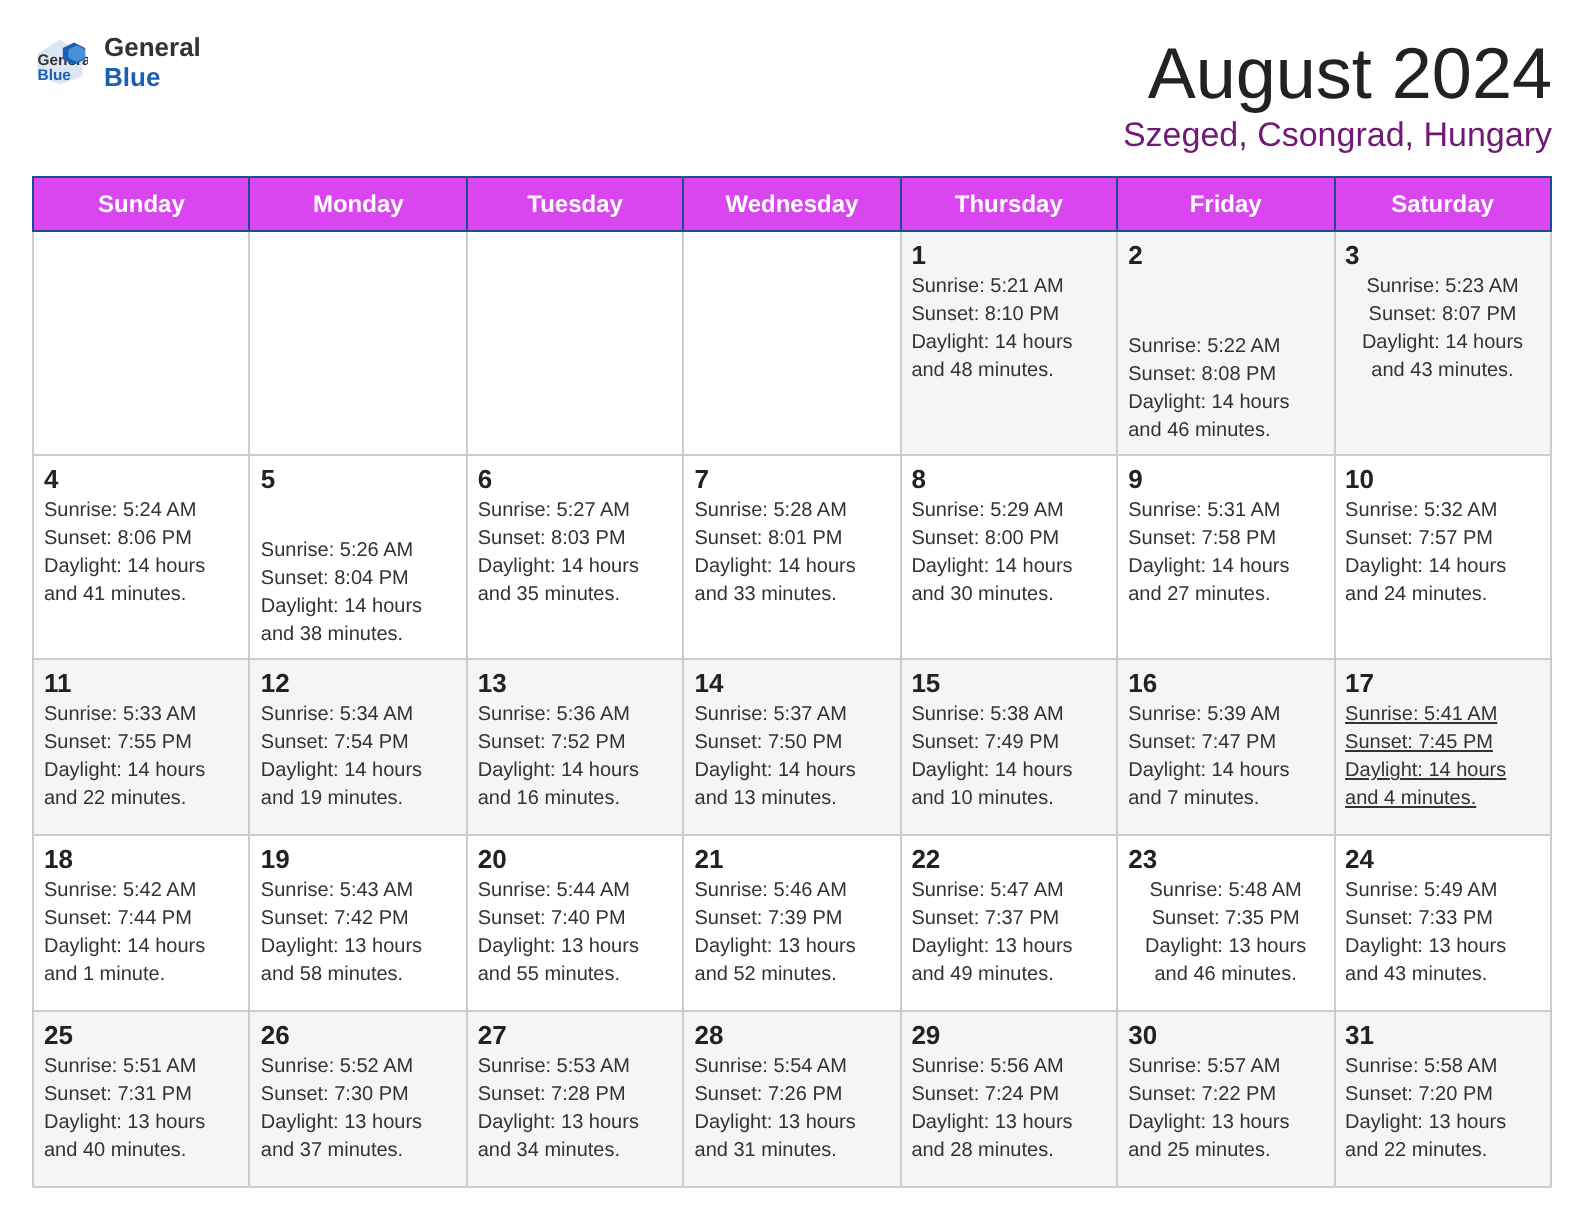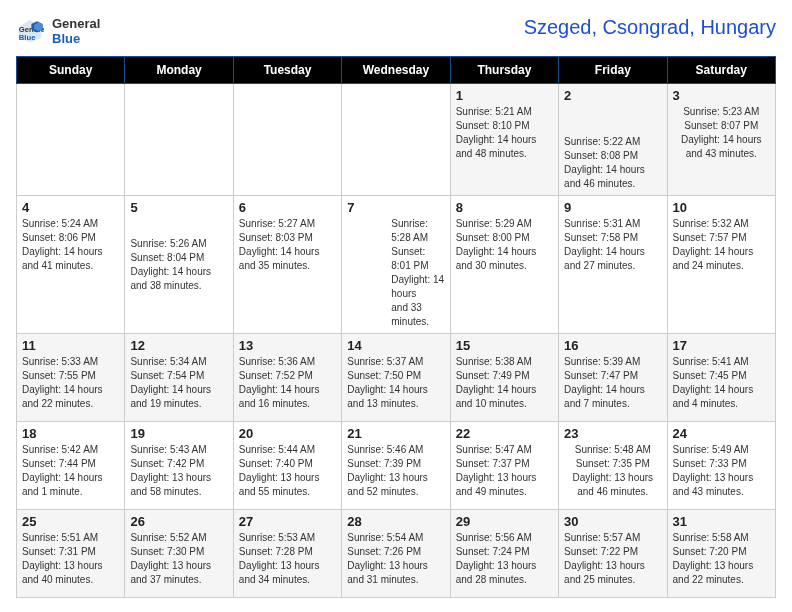--- a/index.html
+++ b/index.html
@@ -27,30 +27,30 @@
     }
     .title-block {
       text-align: right;
     }
     .month-year {
       font-size: 36px;
       font-weight: normal;
       color: #222;
     }
     .location {
-      font-size: 20px;
-      color: #1d4ed8;
+      font-size: 17px;
+      color: #701a75;
     }
     table {
       width: 100%;
       border-collapse: collapse;
       table-layout: fixed;
     }
     thead tr th {
-      background: #000000;
+      background: #d946ef;
       color: #fff;
       font-size: 12px;
       font-weight: bold;
       padding: 6px 4px;
       text-align: center;
       border: 1px solid #1a4d8f;
     }
     tbody tr td {
       border: 1px solid #ccc;
       vertical-align: top;
@@ -90,20 +90,21 @@
       <text x="4" y="33" font-size="11" font-weight="bold" fill="#1a5fb4" font-family="Arial">Blue</text>
       <polygon points="30,6 38,10 38,18 30,22 22,18 22,10" fill="#1a5fb4"></polygon>
       <polygon points="32,8 38,11 38,17 32,20 26,17 26,11" fill="#4a90d9"></polygon>
     </svg>
     <div style="margin-left:4px;">
       <div style="font-size:13px;font-weight:bold;color:#333;">General</div>
       <div style="font-size:13px;font-weight:bold;color:#1a5fb4;">Blue</div>
     </div>
   </div>
   <div class="title-block">
+    <div class="month-year">August 2024</div>
     <div class="location">Szeged, Csongrad, Hungary</div>
   </div>
 </div>
 
 <table>
   <thead>
     <tr>
     <th>Sunday</th>
         <th>Monday</th>
         <th>Tuesday</th>
@@ -158,21 +159,21 @@
         </td>
         <td>
           <span class="day-num">6</span>
           <div class="day-info" style="white-space: pre-line;">Sunrise: 5:27 AM
 Sunset: 8:03 PM
 Daylight: 14 hours
 and 35 minutes.</div>
         </td>
         <td>
           <span class="day-num">7</span>
-          <div class="day-info" style="white-space: pre-line; margin-left: 44px;">Sunrise: 5:28 AM
+          <div class="day-info" style="white-space: pre-line;">Sunrise: 5:28 AM
 Sunset: 8:01 PM
 Daylight: 14 hours
 and 33 minutes.</div>
         </td>
         <td>
           <span class="day-num">8</span>
           <div class="day-info" style="white-space: pre-line;">Sunrise: 5:29 AM
 Sunset: 8:00 PM
 Daylight: 14 hours
 and 30 minutes.</div>
@@ -230,21 +231,21 @@
         </td>
         <td>
           <span class="day-num">16</span>
           <div class="day-info" style="white-space: pre-line;">Sunrise: 5:39 AM
 Sunset: 7:47 PM
 Daylight: 14 hours
 and 7 minutes.</div>
         </td>
         <td>
           <span class="day-num">17</span>
-          <div class="day-info" style="white-space: pre-line;">Sunrise: 5:41 AM
+          <div class="day-info" style="white-space: pre-line; text-decoration: underline;">Sunrise: 5:41 AM
 Sunset: 7:45 PM
 Daylight: 14 hours
 and 4 minutes.</div>
         </td>
       </tr>
       <tr>
         <td>
           <span class="day-num">18</span>
           <div class="day-info" style="white-space: pre-line;">Sunrise: 5:42 AM
 Sunset: 7:44 PM

